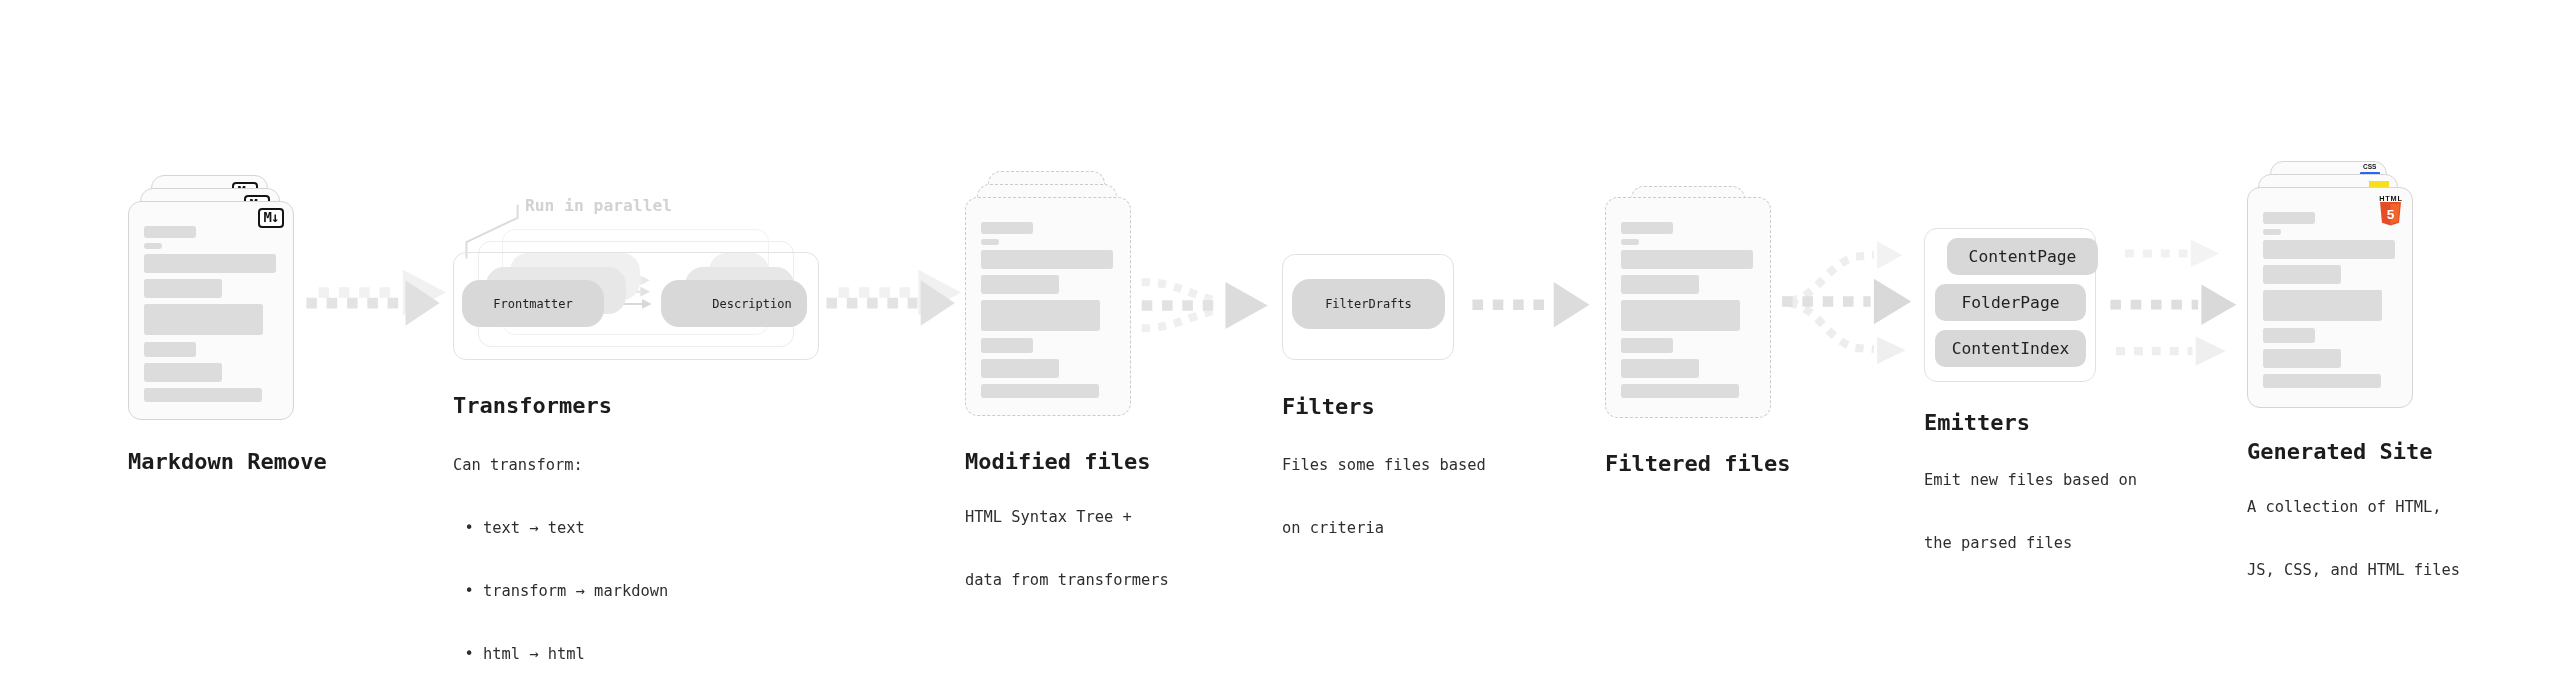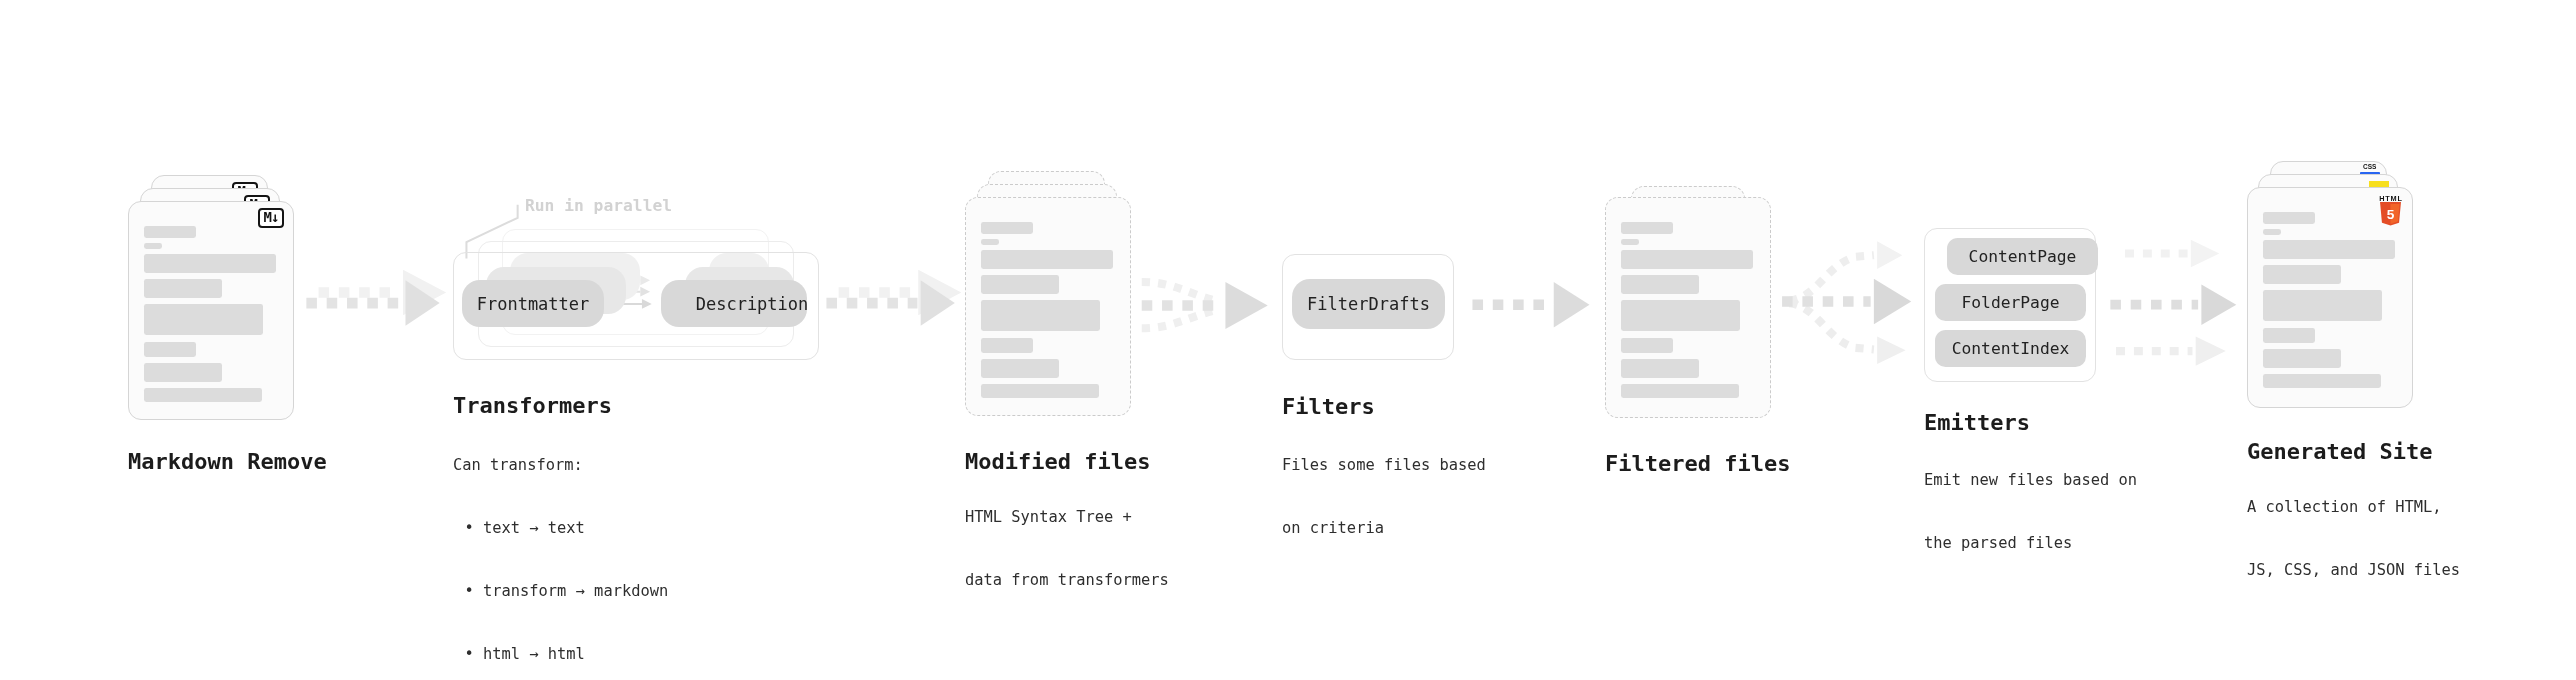--- a/index.html
+++ b/index.html
@@ -12,21 +12,21 @@
   
   .file{position:absolute;background:#fbfbfb;border:1.6px solid #d5d5d5;border-radius:13px;box-sizing:border-box;width:166px;height:219px;}
   .file.dashed{border:1.6px dashed #cbcbcb;}
   .bar{position:absolute;background:#dcdcdc;border-radius:2.4px;}
   .md-badge{
     position:absolute;top:5.7px;right:9px;border:2.4px solid #141414;border-radius:4.1px;background:#ffffff;
     color:#141414;font-weight:bold;font-size:14px;line-height:14.6px;padding:0.8px 3.3px;letter-spacing:-0.8px;
   }
   
   .chip{position:absolute;background:#d8d8d8;border-radius:18px;display:flex;align-items:center;justify-content:center;
-        font-size:17px;color:#222222;box-sizing:border-box;white-space:nowrap;}
+        font-size:12px;color:#222222;box-sizing:border-box;white-space:nowrap;}
   .chip.ghost1{background:#e7e7e7;}
   .chip.ghost2{background:#f0f0f0;}
   .frame{position:absolute;border:1.6px solid #e2e2e2;border-radius:13px;background:transparent;box-sizing:border-box;}
   .frame.solid-bg{background:#ffffff;}
   .frame.ghost1{border-color:#ececec;}
   .frame.ghost2{border-color:#f2f2f2;}
   
   .stage-label{position:absolute;font-size:22px;color:#1c1c1c;white-space:nowrap;}
   .stage-note{position:absolute;font-size:15.4px;line-height:21px;color:#2e2e2e;white-space:pre;}
   .stage-note .indent{padding-left:11.4px;}
@@ -228,18 +228,18 @@
         <div class="bar" style="left: 15.4px; top: 52px; width: 132px; height: 18.7px;"></div>
         <div class="bar" style="left: 15.4px; top: 77px; width: 78px; height: 18.7px;"></div>
         <div class="bar" style="left: 15.4px; top: 102px; width: 119px; height: 31px;"></div>
         <div class="bar" style="left: 15.4px; top: 140px; width: 52px; height: 14.6px;"></div>
         <div class="bar" style="left: 15.4px; top: 161px; width: 78px; height: 18.7px;"></div>
         <div class="bar" style="left: 15.4px; top: 186px; width: 118px; height: 14px;"></div>
       </div>
     <h2 class="stage-label" style="left:2247px;top:421px;">Generated Site</h2>
     <div class="stage-note" style="left:2247px;top:455px;">
       <div>A collection of HTML,</div>
-      <div>JS, CSS, and JSON files</div>
+      <div>JS, CSS, and HTML files</div>
     </div>
   </section>
 
 </div>
 
 
 </body></html>

